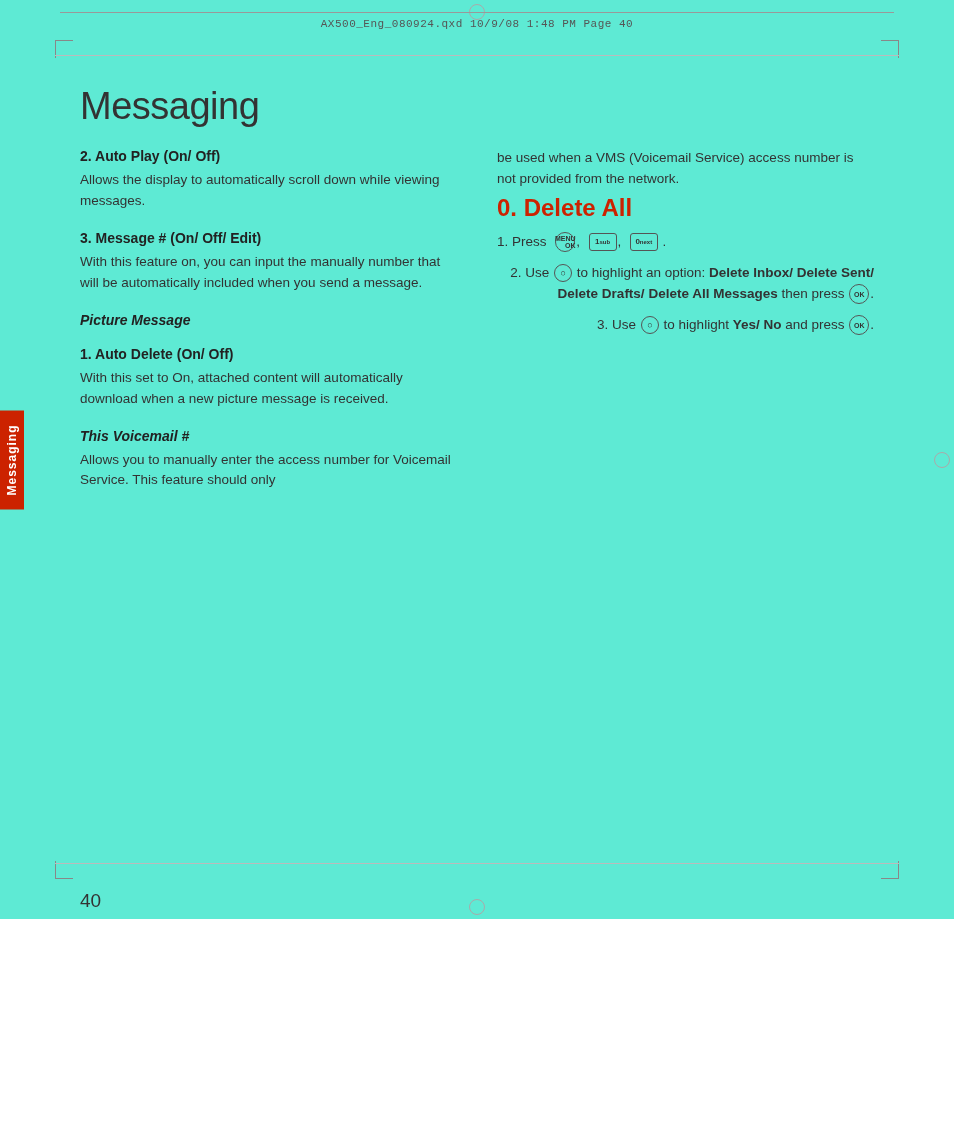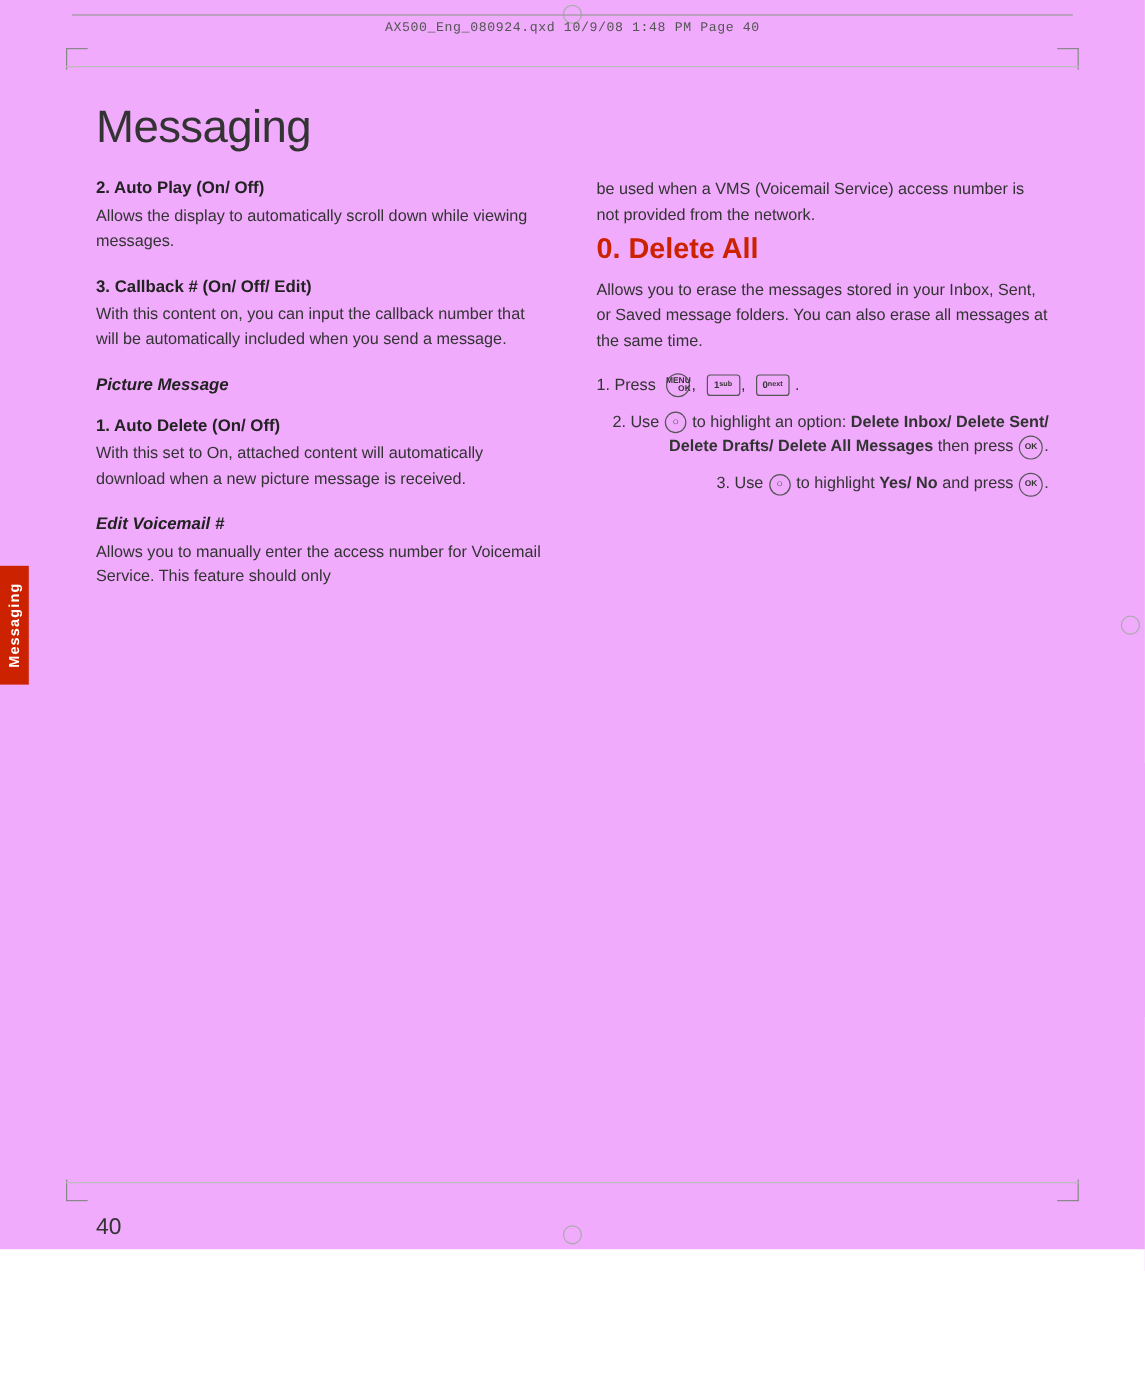--- a/index.html
+++ b/index.html
@@ -8,22 +8,22 @@
       width: 954px;
       height: 1145px;
       background: #ffffff;
       font-family: 'Arial', sans-serif;
       overflow: hidden;
       position: relative;
     }
 
     .page-container {
       width: 954px;
-      height: 1041px;
-      background: #f0abfc;
+      height: 919px;
+      background: #5eead4;
       position: relative;
     }
 
     
     .header-bar {
       position: absolute;
       top: 12px;
       left: 60px;
       right: 60px;
       height: 22px;
@@ -314,51 +314,50 @@
           <div class="section-heading">
             <span>2. </span>
             <span>Auto Play (On/ Off)</span>
           </div>
           <div class="section-body">Allows the display to automatically scroll down while viewing messages.</div>
         </div>
 
         <div class="section-item">
           <div class="section-heading">
             <span>3. </span>
-            <span>Callback # (On/ Off/ Edit)</span>
+            <span>Message # (On/ Off/ Edit)</span>
           </div>
-          <div class="section-body">With this content on, you can input the callback number that will be automatically included when you send a message.</div>
+          <div class="section-body">With this feature on, you can input the manually number that will be automatically included when you send a message.</div>
         </div>
 
         <div class="section-item">
           <div class="section-subheading">Picture Message</div>
         </div>
 
         <div class="section-item">
           <div class="section-heading">
             <span>1. </span>
             <span>Auto Delete (On/ Off)</span>
           </div>
           <div class="section-body">With this set to On, attached content will automatically download when a new picture message is received.</div>
         </div>
 
         <div class="section-item">
-          <div class="section-subheading">Edit Voicemail #</div>
+          <div class="section-subheading">This Voicemail #</div>
           <div class="section-body">Allows you to manually enter the access number for Voicemail Service. This feature should only</div>
         </div>
 
       </div>
 
       <div class="col-right">
 
         <div class="section-body" style="margin-bottom: 4px;">be used when a VMS (Voicemail Service) access number is not provided from the network.</div>
 
         <div class="delete-all-heading">0. Delete All</div>
 
-        <div class="section-body" style="margin-bottom: 16px;">Allows you to erase the messages stored in your Inbox, Sent, or Saved message folders. You can also erase all messages at the same time.</div>
 
         <div class="step-line">
           <span class="step-num">1. Press&nbsp;</span>
           <span>
             <span class="btn-icon" style="font-size:7px;">MENU<br>OK</span>,&nbsp;
             <span class="btn-icon-rect" style="font-size:8px;">1<sub style="font-size:6px;">sub</sub></span>,&nbsp;
             <span class="btn-icon-rect" style="font-size:8px;">0<sub style="font-size:6px;">next</sub></span>&nbsp;.
           </span>
         </div>
 

